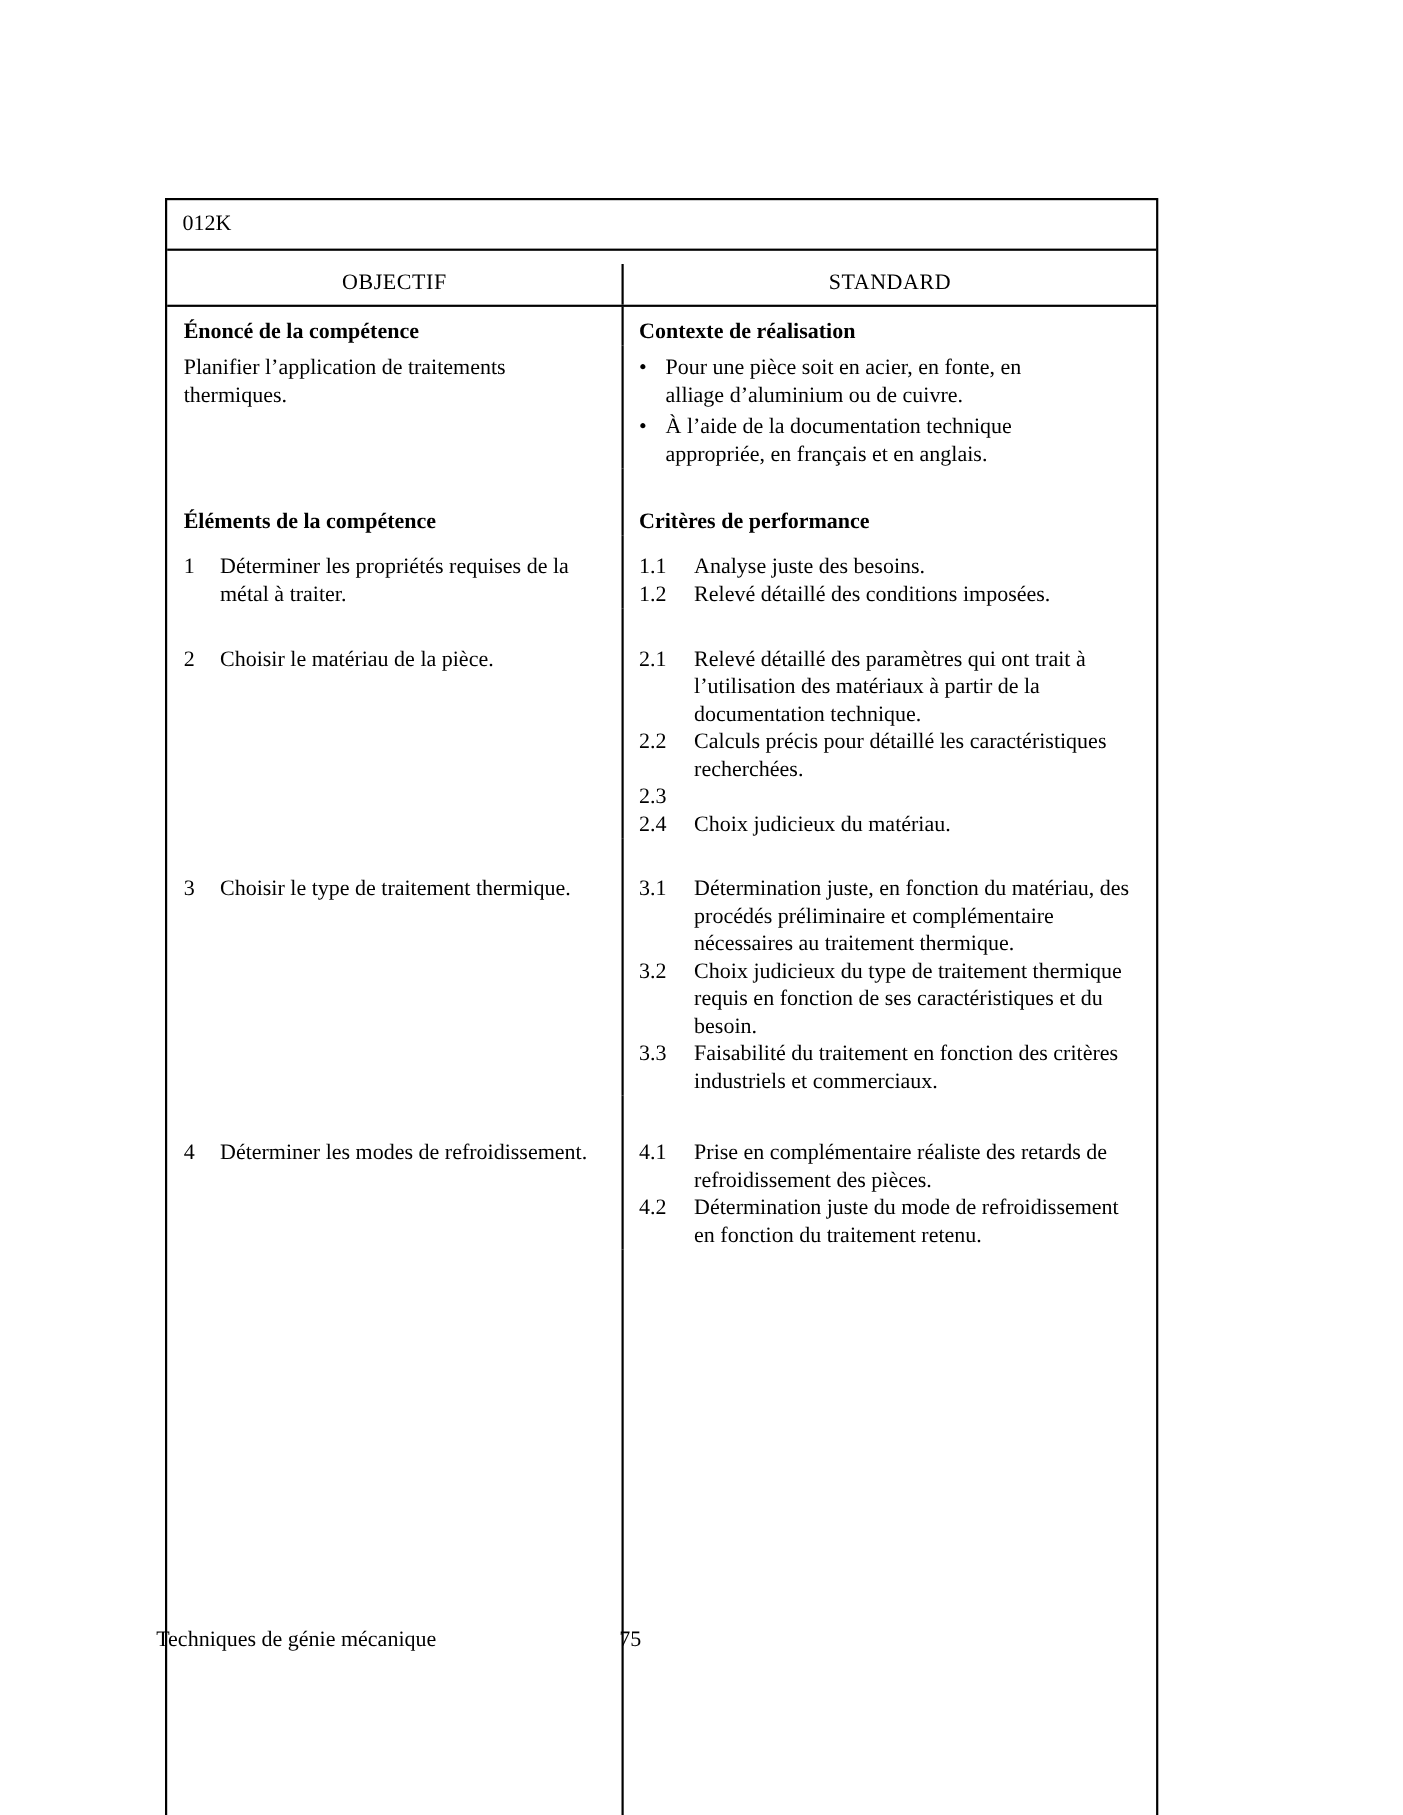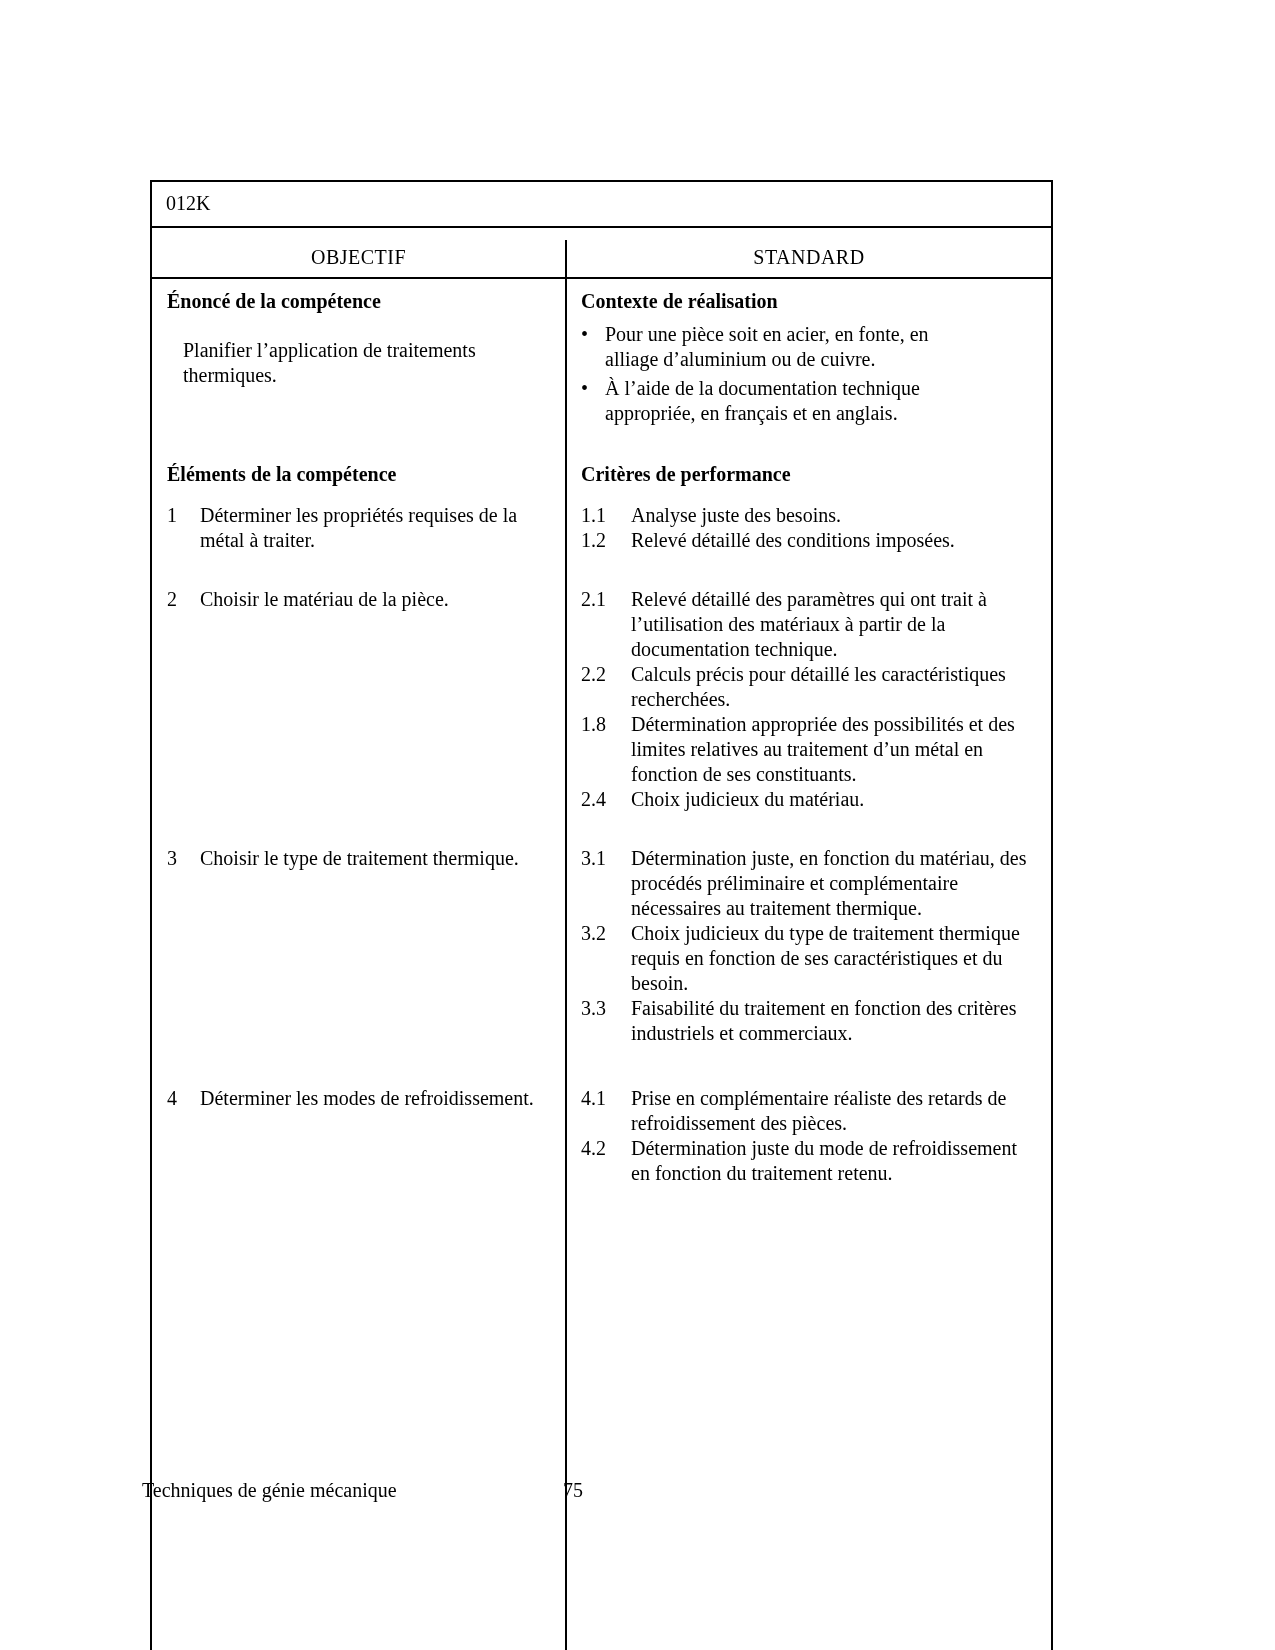--- a/index.html
+++ b/index.html
@@ -59,21 +59,21 @@
     padding: 0 15px 0 14px;
     box-sizing: border-box;
   }
   .pt10 { padding-top: 10px; }
   .pt8  { padding-top: 8px; }
   .pt36 { padding-top: 36px; }
   .pt16 { padding-top: 16px; }
   .pt34 { padding-top: 34px; }
   .pt40 { padding-top: 40px; }
   .title { font-weight: bold; }
-  .body-text { margin: 16px; }
+  .body-text { margin: 0; }
   .bullet-item { display: flex; }
   .bullet-item + .bullet-item { margin-top: 4px; }
   .bullet-item .b { flex: 0 0 24px; width: 24px; }
   .bullet-item .txt { max-width: 362px; }
   .elem { display: flex; }
   .elem .num { flex: 0 0 33px; width: 33px; }
   .crit { display: flex; }
   .crit .num { flex: 0 0 50px; width: 50px; }
   .footer {
     position: absolute;
@@ -157,22 +157,21 @@
       <div class="rc pt34">
         <div class="crit">
           <span class="num">2.1</span>
           <span class="txt">Relevé détaillé des paramètres qui ont trait à l’utilisation des matériaux à partir de la documentation technique.</span>
         </div>
         <div class="crit">
           <span class="num">2.2</span>
           <span class="txt">Calculs précis pour détaillé les caractéristiques recherchées.</span>
         </div>
         <div class="crit">
-          <span class="num">1.8</span>
-          <span class="txt">Détermination appropriée des possibilités et des limites relatives au traitement d’un métal en fonction de ses constituants.</span>
+          <span class="num">2.3</span>
         </div>
         <div class="crit">
           <span class="num">2.4</span>
           <span class="txt">Choix judicieux du matériau.</span>
         </div>
       </div>
 
       <div class="lc pt34">
         <div class="elem">
           <span class="num">3</span>

